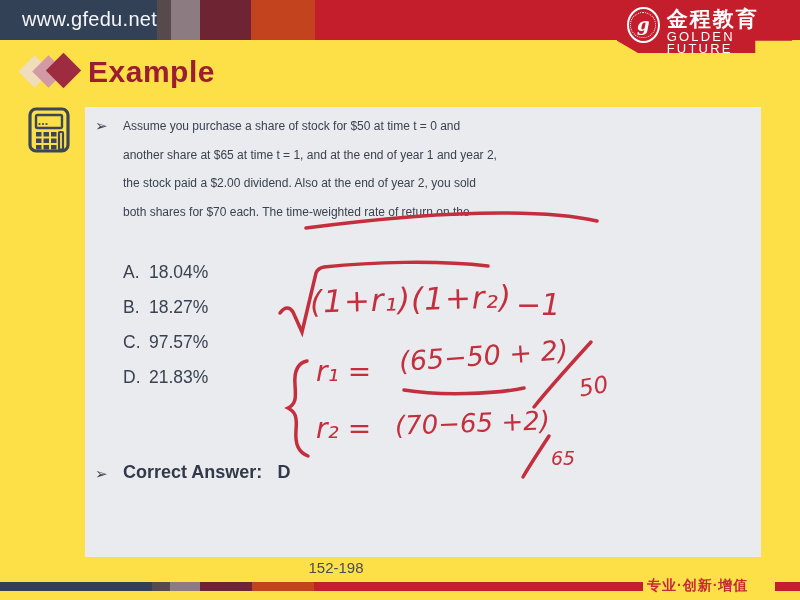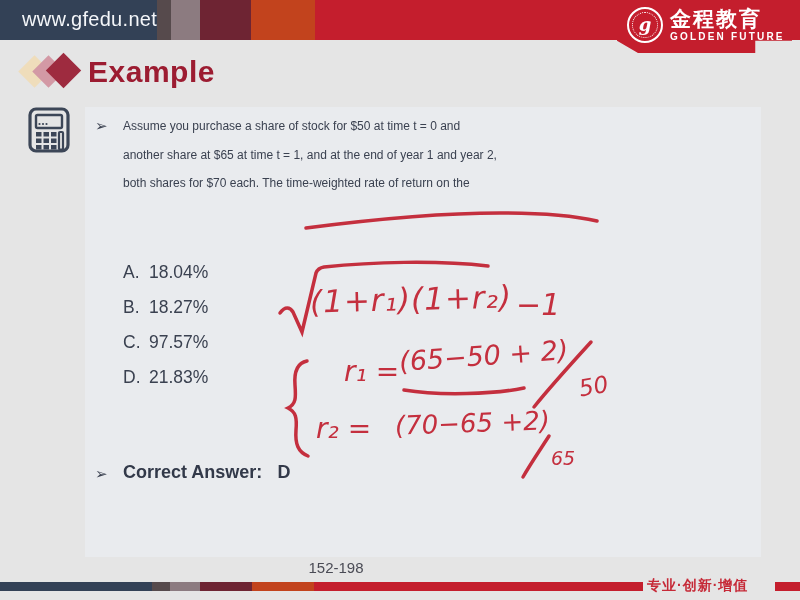--- a/index.html
+++ b/index.html
@@ -1,17 +1,17 @@
 <!DOCTYPE html>
 <html><head>
 <meta charset="utf-8">
 <style>
   * { margin:0; padding:0; box-sizing:border-box; }
   body { background:#ffffff; font-family:"Liberation Sans", sans-serif; }
-  .slide { position:relative; width:800px; height:600px; background:#e5e5e5; overflow:hidden; }
+  .slide { position:relative; width:800px; height:600px; background:#fde047; overflow:hidden; }
 
   
   .topbar { position:absolute; left:0; top:0; width:800px; height:40px; display:flex; }
   .seg { height:100%; }
   .seg-navy    { width:157px; background:#334156; position:relative; }
   .seg-dgray   { width:14px;  background:#564a4c; }
   .seg-mauve   { width:29px;  background:#8c7b80; }
   .seg-maroon  { width:51px;  background:#6e2433; }
   .seg-orange  { width:64px;  background:#c2431d; }
   .seg-red     { flex:1;      background:#c41e2d; }
@@ -21,21 +21,21 @@
   .logo-box { position:absolute; right:8px; top:0; width:175px; height:53px; background:#c41e2d;
               clip-path:polygon(0 0,100% 0,100% 77%,79% 77%,79% 100%,12% 100%,0 77%);
               display:flex; align-items:flex-start; padding:7px 0 0 10px; z-index:5; }
   .seal { width:36px; height:36px; border:2px solid #ffffff; border-radius:50%;
           display:flex; align-items:center; justify-content:center; position:relative; }
   .seal-inner { width:26px; height:26px; border:1px dotted #ffffff; border-radius:50%;
                 display:flex; align-items:center; justify-content:center; }
   .seal-g { color:#ffffff; font-family:"DejaVu Serif", serif; font-style:italic; font-weight:bold; font-size:18px; line-height:1; }
   .logo-text { margin-left:7px; display:flex; flex-direction:column; }
   .logo-cn { color:#ffffff; font-size:21px; font-weight:bold; letter-spacing:2px; line-height:24px; }
-  .logo-en { color:#ffffff; font-size:10px; font-weight:bold; letter-spacing:2.2px; line-height:12px; }
+  .logo-en { color:#ffffff; font-size:13px; font-weight:normal; letter-spacing:2.2px; line-height:12px; }
 
   
   .diamond { position:absolute; width:23px; height:23px; transform:rotate(45deg); }
   .d-cream  { left:23px; top:60px; background:#efddbb; z-index:1; }
   .d-rose   { left:37px; top:60px; background:#d399a5; z-index:2; }
   .d-darkred{ left:51px; top:58px; width:25px; height:25px; background:#9e2b3f; z-index:3; }
   .page-title { position:absolute; left:88px; top:55px; font-size:30px; font-weight:bold; color:#9c1c31; letter-spacing:0.5px; }
 
   
   .calc-wrap { position:absolute; left:28px; top:107px; }
@@ -51,21 +51,21 @@
   .option-row { display:flex; font-size:17.5px; color:#3a4150; height:35px; align-items:flex-start; }
   .option-letter { width:26px; }
   .answer-row { position:absolute; left:123px; top:462px; font-size:18px; font-weight:bold; color:#323949; }
   .answer-value { margin-left:10px; }
 
   
   .hw-layer { position:absolute; left:0; top:0; width:800px; height:600px; pointer-events:none; z-index:4; }
   .hw { position:absolute; color:#c42f3e; font-style:italic; font-family:"DejaVu Sans", sans-serif; white-space:nowrap; }
   .hw-expr   { left:310px; top:281px; font-size:31px; letter-spacing:1px; transform:rotate(-1.5deg); }
   .hw-minus1 { left:516px; top:287px; font-size:30px; }
-  .hw-r1lab  { left:316px; top:355px; font-size:28px;margin-left:28px; }
+  .hw-r1lab  { left:316px; top:355px; font-size:28px; }
   .hw-r1num  { left:399px; top:340px; font-size:27px; transform:rotate(-4deg); }
   .hw-r1den  { left:579px; top:373px; font-size:23px; transform:rotate(-10deg); }
   .hw-r2lab  { left:316px; top:412px; font-size:28px; }
   .hw-r2num  { left:395px; top:408px; font-size:26px; transform:rotate(-2deg); }
   .hw-r2den  { left:551px; top:447px; font-size:19px; }
   .hw-stroke { stroke:#c42f3e; stroke-width:3.5; fill:none; stroke-linecap:round; }
 
   
   .page-num { position:absolute; left:0; top:559px; width:672px; text-align:center; font-size:15px; color:#4a4b55; }
   .botbar { position:absolute; left:0; top:582px; width:800px; height:9px; display:flex; }
@@ -131,20 +131,21 @@
       <rect x="31" y="25" width="4" height="17.5" rx="1" fill="none" stroke="#3c4657" stroke-width="2.2"></rect>
     </svg>
   </div>
 
   <div class="content-box"></div>
 
   <span class="bullet bullet-q">➢</span>
   <div class="q-lines">
     <div class="q-line">Assume you purchase a share of stock for $50 at time t = 0 and</div>
     <div class="q-line">another share at $65 at time t = 1, and at the end of year 1 and year 2,</div>
+    <div class="q-line">the stock paid a $2.00 dividend. Also at the end of year 2, you sold</div>
     <div class="q-line">both shares for $70 each. The time-weighted rate of return on the</div>
   </div>
 
   <div class="options">
     <div class="option-row">
       <span class="option-letter">A.</span>
       <span>18.04%</span>
     </div>
     <div class="option-row">
       <span class="option-letter">B.</span>

